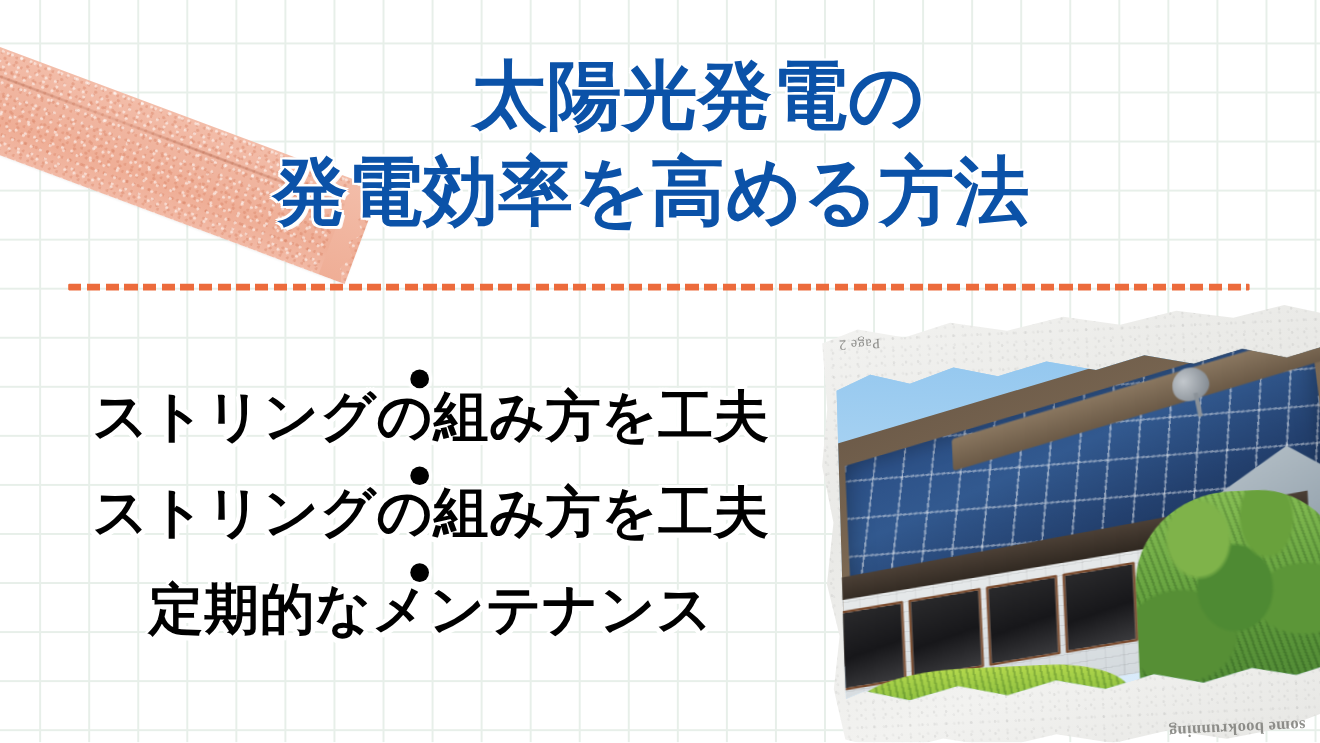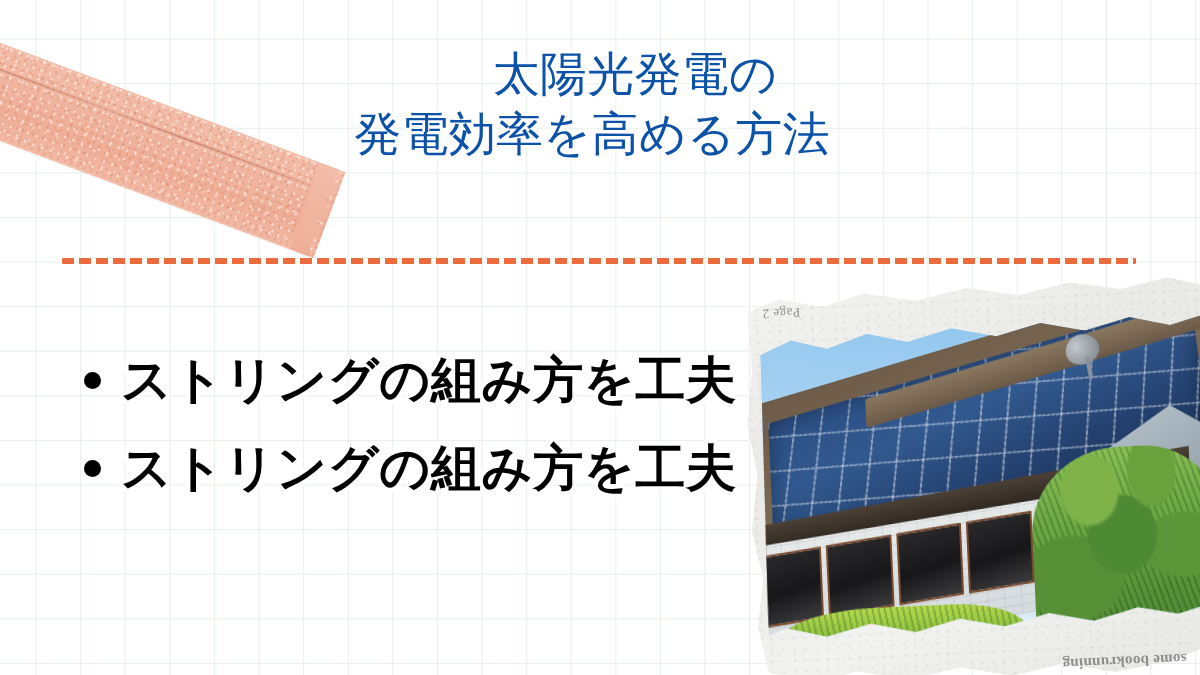--- a/index.html
+++ b/index.html
@@ -95,22 +95,22 @@
     left: 0;
     top: 44px;
     width: 1200px;
     text-align: center;
     z-index: 4;
     pointer-events: none;
   }
   .title-line {
     display: block;
     font-family: "DejaVu Sans", "Liberation Sans", sans-serif;
-    font-weight: 400;
-    font-size: 47px;
+    font-weight: 700;
+    font-size: 68px;
     line-height: 1.28;
     letter-spacing: .005em;
     color: #0b52a8;
     text-shadow:
        2px  0   0 #fff, -2px  0   0 #fff,
        0    2px 0 #fff,  0   -2px 0 #fff,
        2px  2px 0 #fff, -2px  2px 0 #fff,
        2px -2px 0 #fff, -2px -2px 0 #fff,
        3px  3px 0 rgba(255,255,255,.9);
     white-space: nowrap;
@@ -345,20 +345,21 @@
     z-index: 5;
     list-style: none;
     margin: 0;
     padding: 0;
     pointer-events: none;
   }
   .bullet-item {
     display: flex;
     align-items: center;
     height: 88px;
+    flex-direction: column;
   }
   .bullet-dot {
     width: 17px;
     height: 17px;
     border-radius: 50%;
     background: #000;
     flex: 0 0 auto;
     margin-right: 20px;
     box-shadow:
       0 0 0 2.5px #fff,
@@ -426,15 +427,19 @@
 
   <ul class="bullets">
     <li class="bullet-item">
       <span class="bullet-dot"></span>
       <span class="bullet-text">ストリングの組み方を工夫</span>
     </li>
     <li class="bullet-item">
       <span class="bullet-dot"></span>
       <span class="bullet-text">ストリングの組み方を工夫</span>
     </li>
+    <li class="bullet-item">
+      <span class="bullet-dot"></span>
+      <span class="bullet-text">定期的なメンテナンス</span>
+    </li>
   </ul>
 
 </div>
 
 </body></html>

